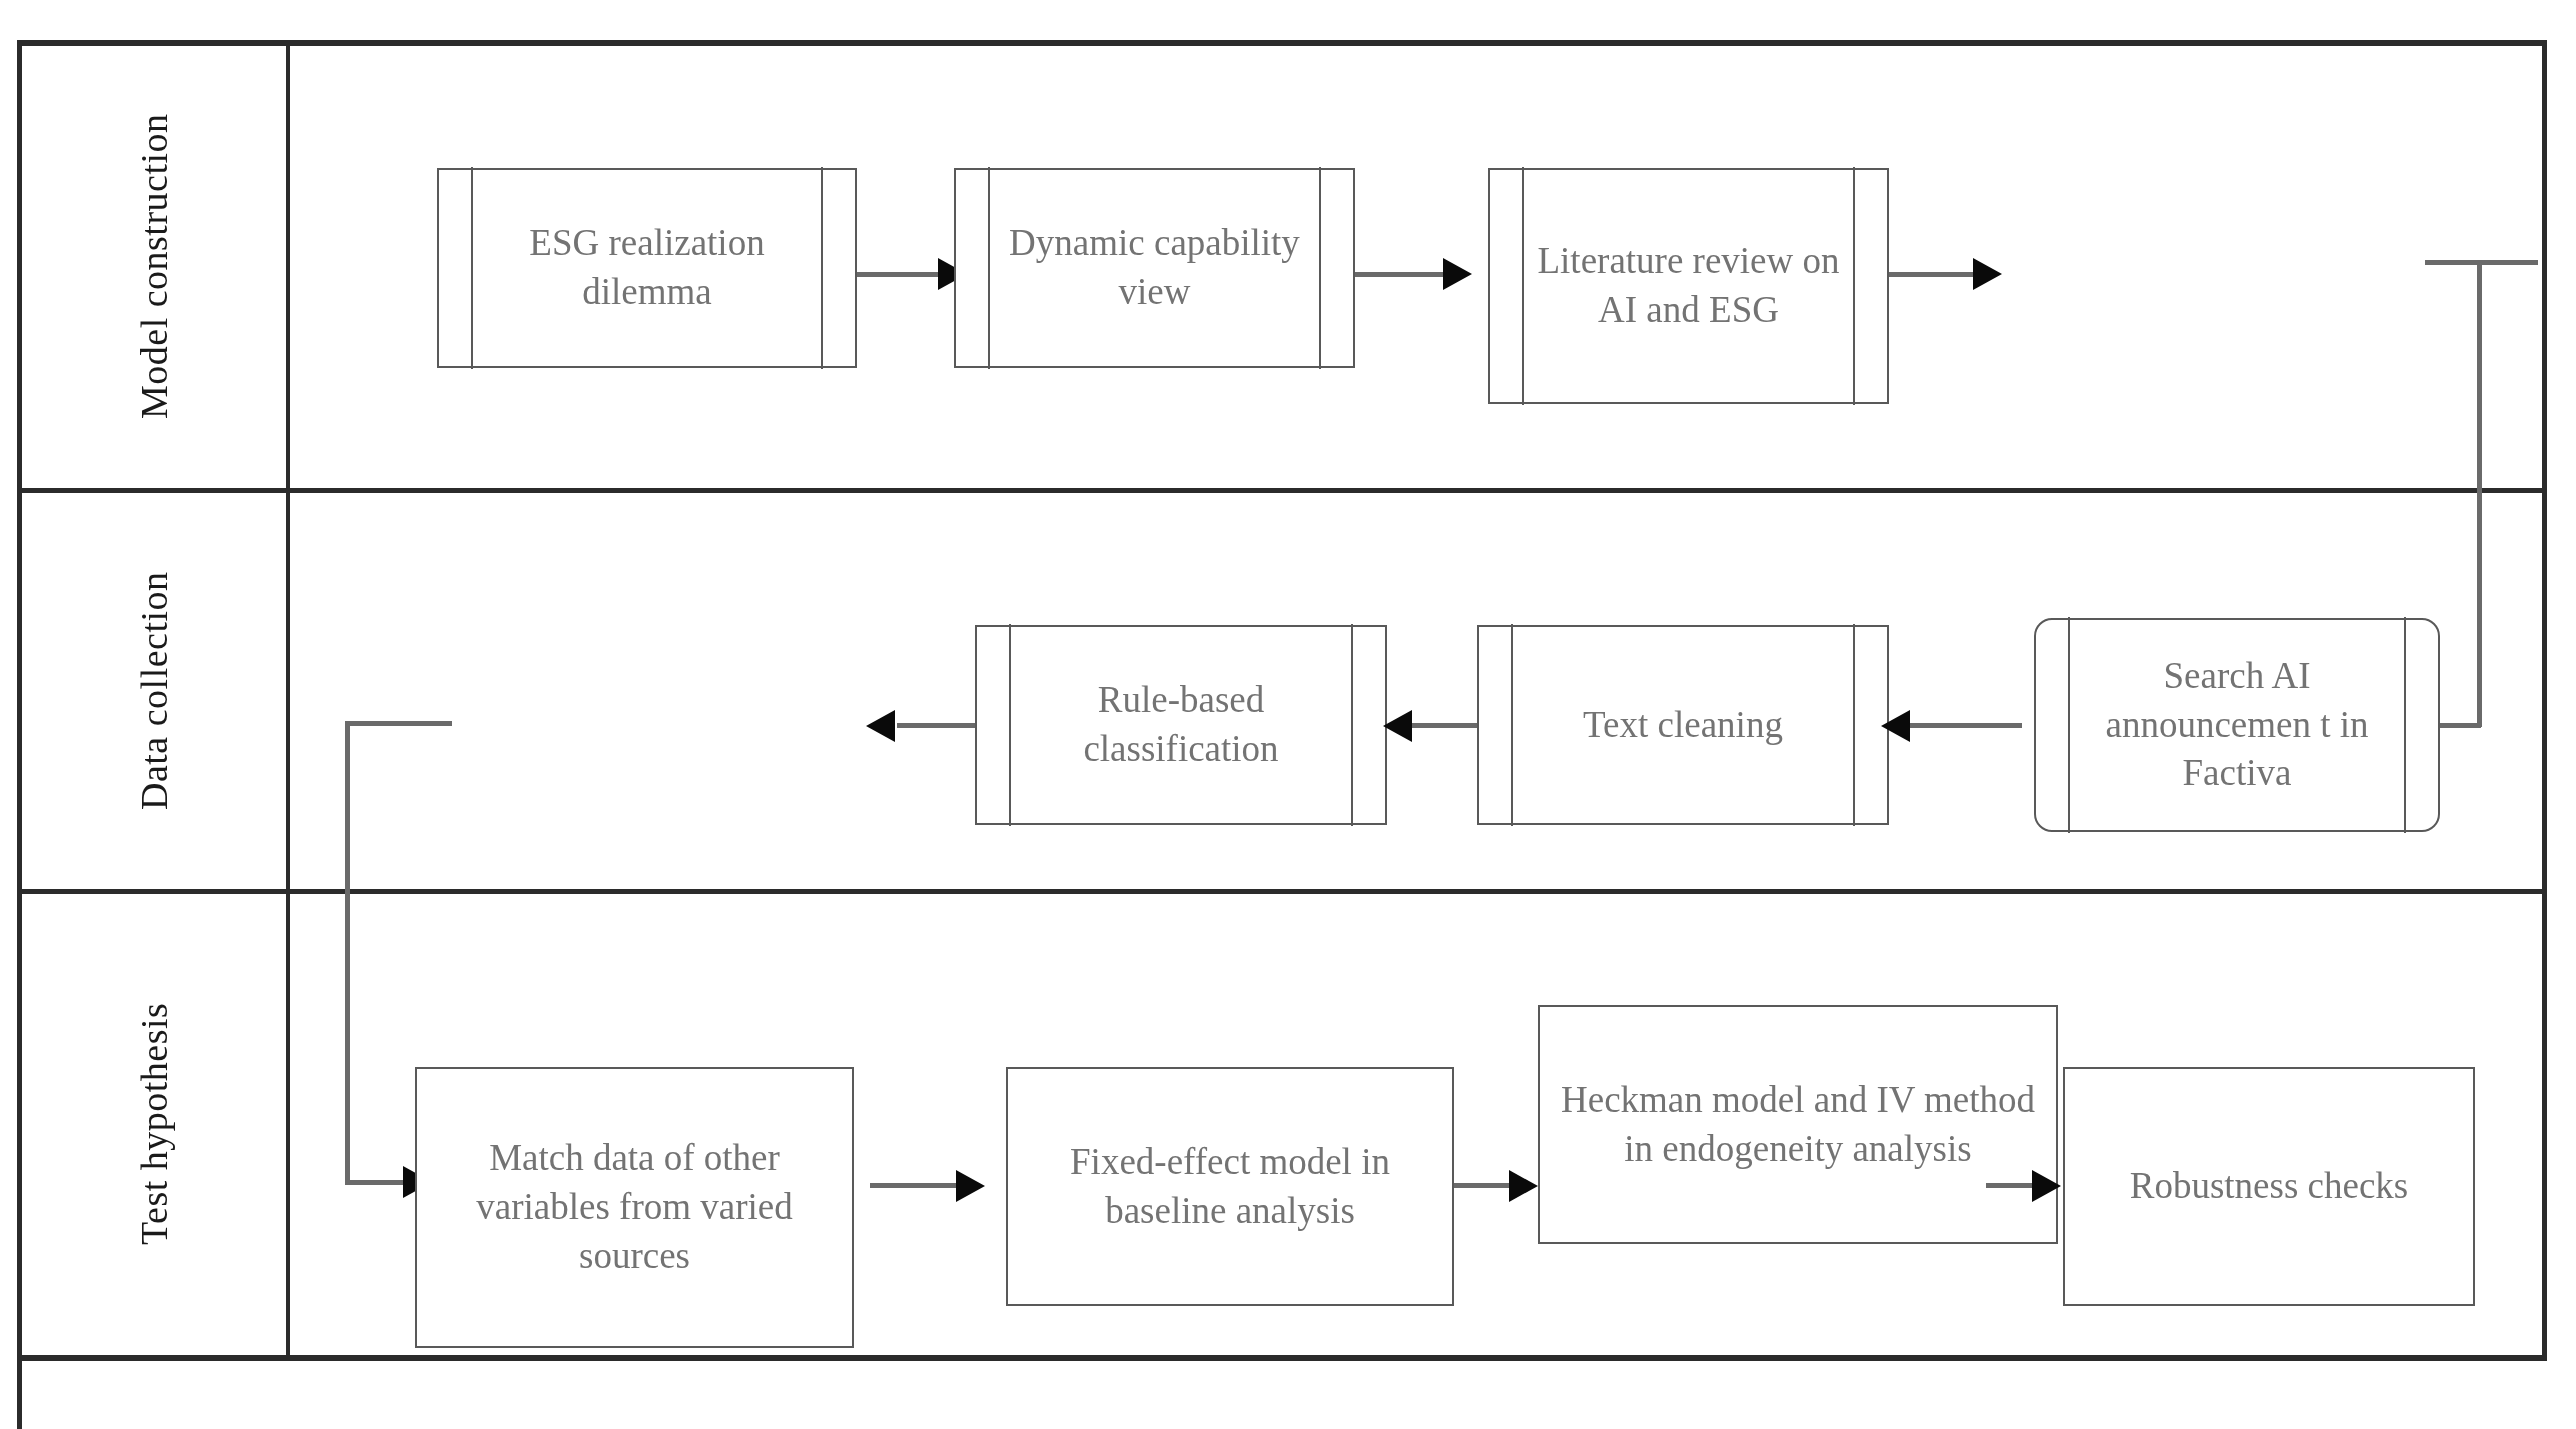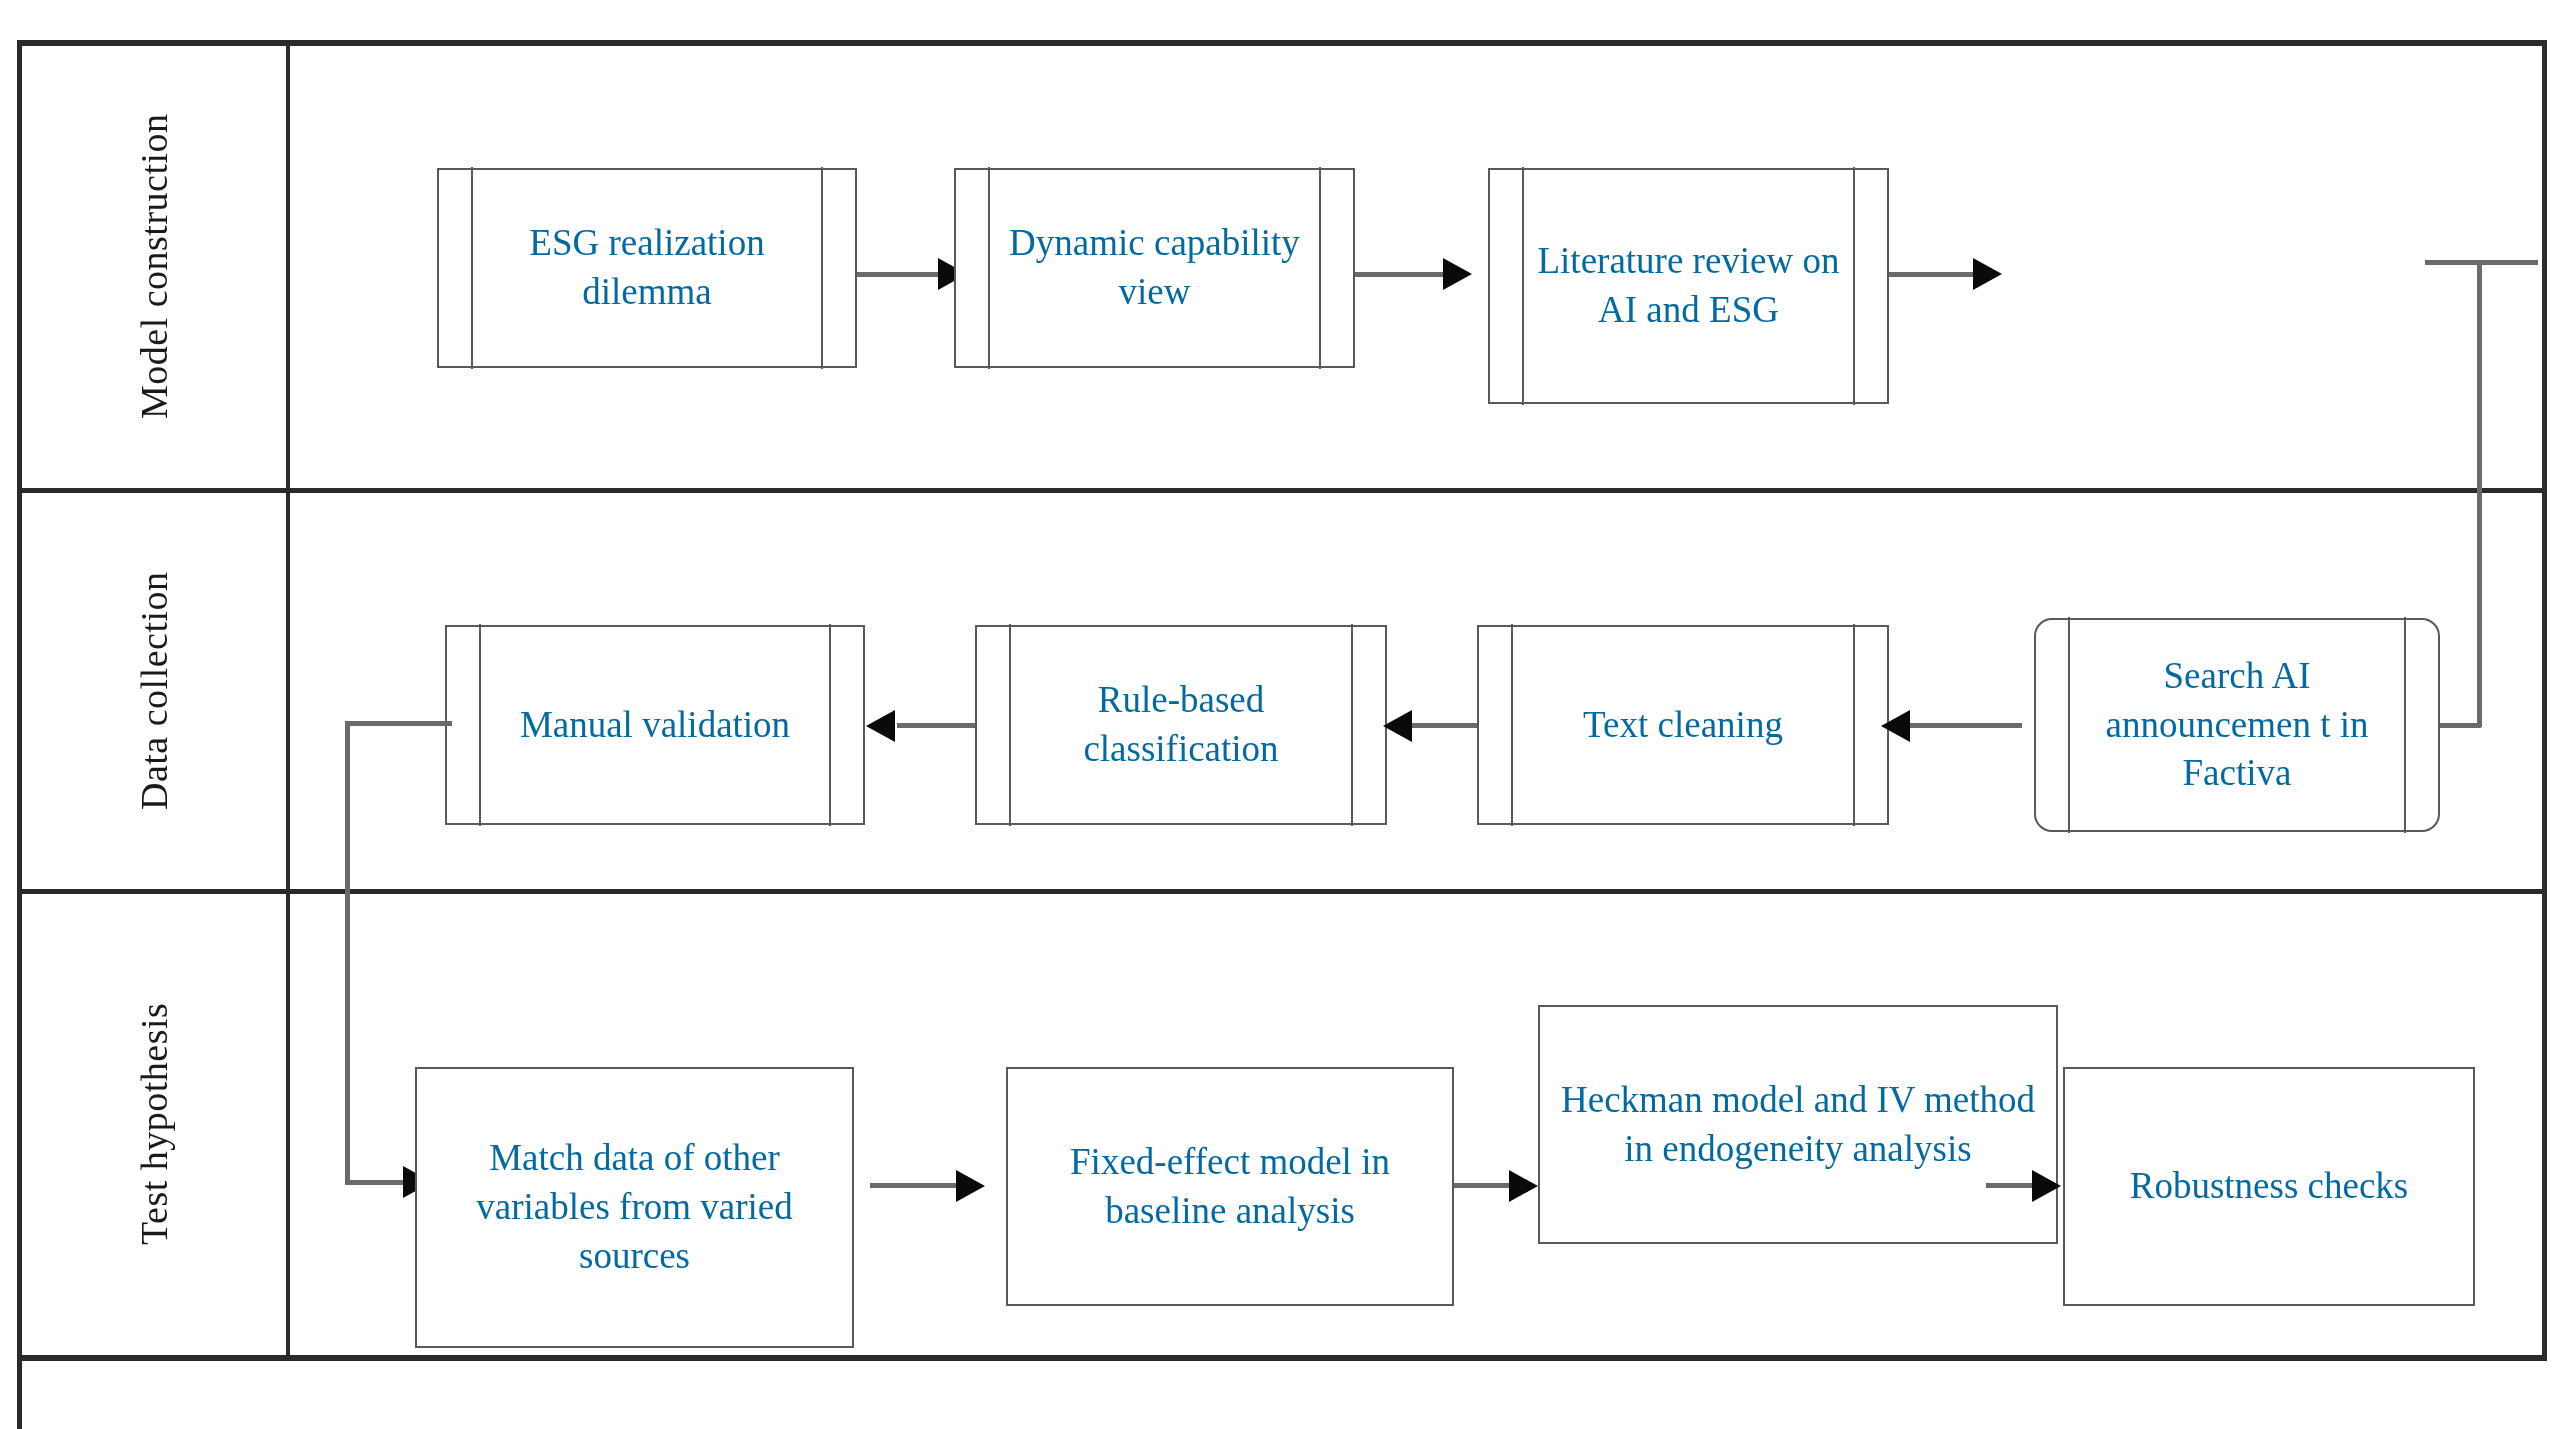--- a/index.html
+++ b/index.html
@@ -25,21 +25,21 @@
   
   .node{
     position:absolute;
     box-sizing:border-box;
     border:2.9px solid #595959;
     background:#ffffff;
     display:flex;align-items:center;justify-content:flex-start;
     text-align:center;
     line-height:1.32;
     font-size:37px;
-    color:#0369a1;
+    color:#737373;
     padding:3.8px 5.7px;
   }
   .node.predef{padding-left:0;padding-right:0;}
   
   .node.predef::before,
   .node.predef::after{
     content:"";
     position:absolute;
     top:-2.9px;bottom:-2.9px;
     width:0;
@@ -109,23 +109,20 @@
 
   <div class="conn h" style="left:1889px;top:272px;width:100px;"></div>
   <div class="arrow right" style="left:1973px;top:258px;"></div>
 
 
   <div class="conn h" style="left:2425px;top:260px;width:113px;"></div>
   <div class="conn v" style="left:2477px;top:260px;height:467px;"></div>
   <div class="conn h" style="left:2379px;top:723px;width:102px;"></div>
   <div class="arrow left" style="left:2351px;top:710px;"></div>
 
-  <div class="node predef" style="left:445px;top:625px;width:420px;height:200px;">
-    <span class="txt">Manual validation</span>
-  </div>
 
   <div class="conn h" style="left:897px;top:723px;width:113px;"></div>
   <div class="arrow left" style="left:866px;top:710px;"></div>
 
   <div class="node predef" style="left:975px;top:625px;width:412px;height:200px;">
     <span class="txt">Rule-based classification</span>
   </div>
 
   <div class="conn h" style="left:1410px;top:723px;width:105px;"></div>
   <div class="arrow left" style="left:1383px;top:710px;"></div>

